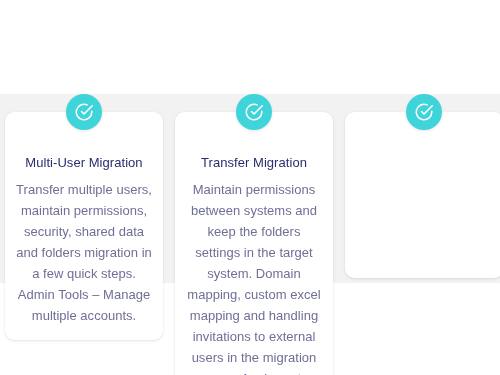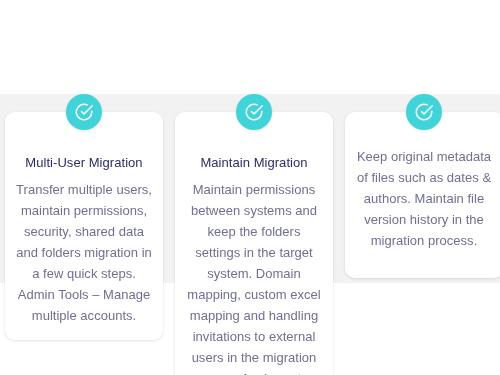--- a/index.html
+++ b/index.html
@@ -113,28 +113,27 @@
       <p class="card-text">Transfer multiple users, maintain permissions, security, shared data and folders migration in a few quick steps. Admin Tools – Manage multiple accounts.</p>
     </div>
 
     <div class="feature-card">
       <div class="card-icon">
         <svg width="22" height="22" viewBox="0 0 24 24" fill="none" stroke="#ffffff" stroke-width="1.7" stroke-linecap="round" stroke-linejoin="round">
           <path d="M20.5 11.2v0.8a8.5 8.5 0 1 1-5.04-7.77"></path>
           <path d="M21 5.2L12 14.2l-2.7-2.7"></path>
         </svg>
       </div>
-      <h3 class="card-title">Maintain Migration</h3>
+      <h3 class="card-title">Transfer Migration</h3>
       <p class="card-text">Maintain permissions between systems and keep the folders settings in the target system. Domain mapping, custom excel mapping and handling invitations to external users in the migration process. Apply custom permissions when needed.</p>
     </div>
 
     <div class="feature-card">
       <div class="card-icon">
         <svg width="22" height="22" viewBox="0 0 24 24" fill="none" stroke="#ffffff" stroke-width="1.7" stroke-linecap="round" stroke-linejoin="round">
           <path d="M20.5 11.2v0.8a8.5 8.5 0 1 1-5.04-7.77"></path>
           <path d="M21 5.2L12 14.2l-2.7-2.7"></path>
         </svg>
       </div>
-      <p class="card-text">Keep original metadata of files such as dates &amp; authors. Maintain file version history in the migration process.</p>
     </div>
 
   </div>
 </div>
 
 </body></html>

